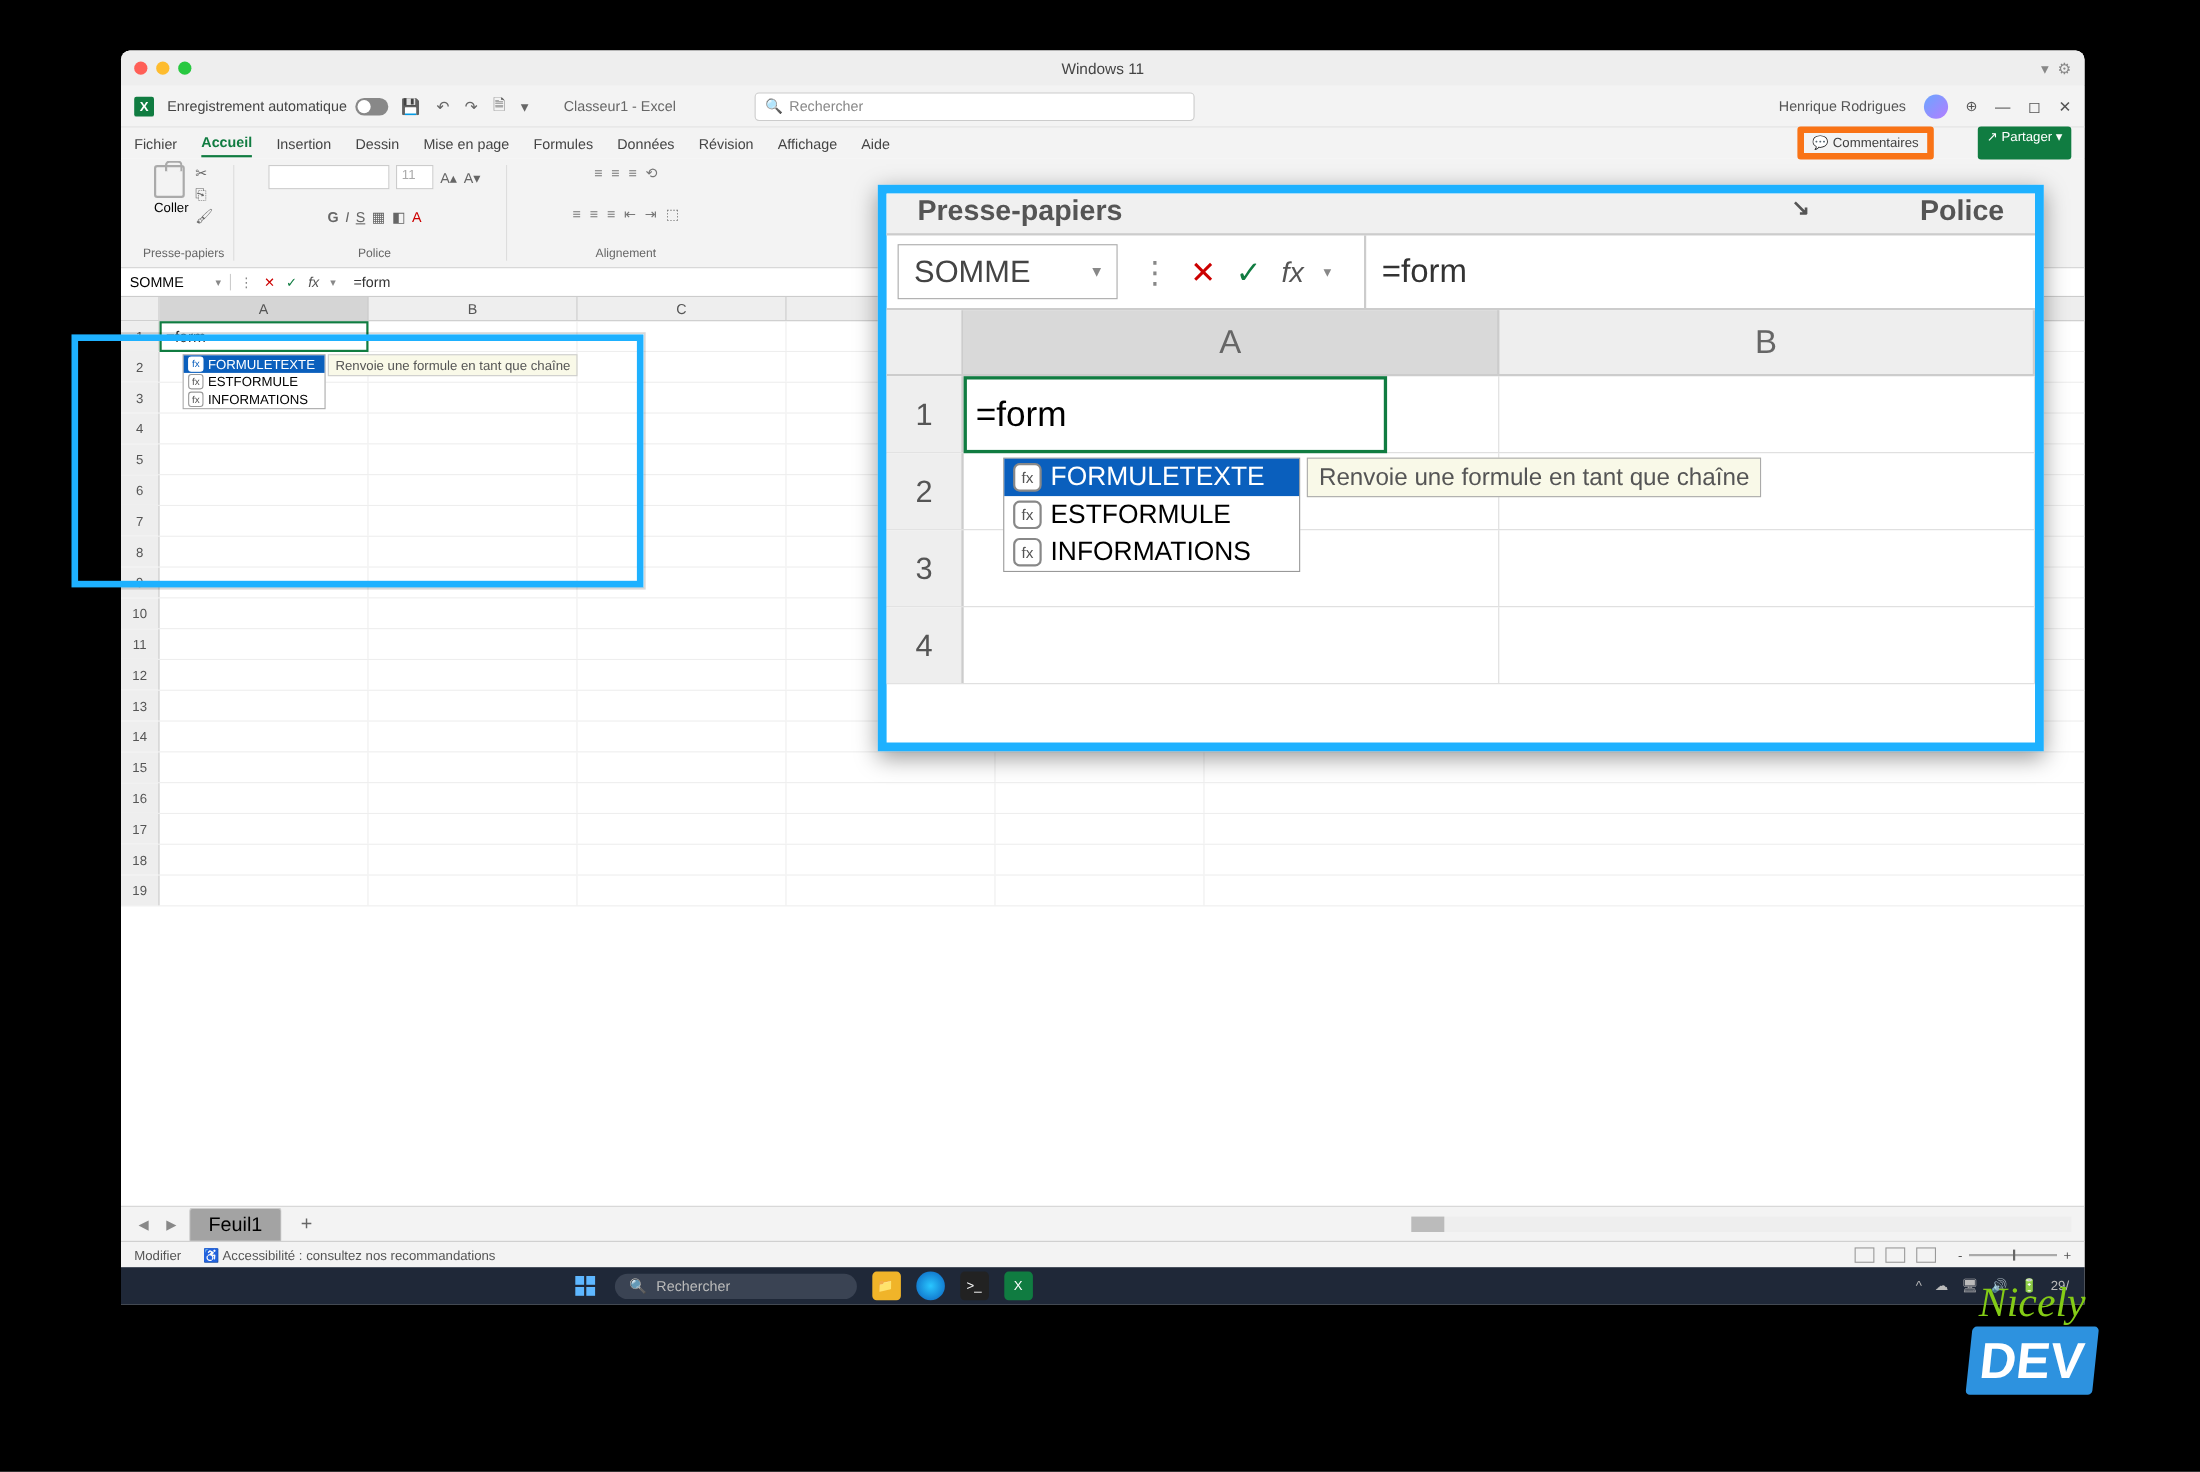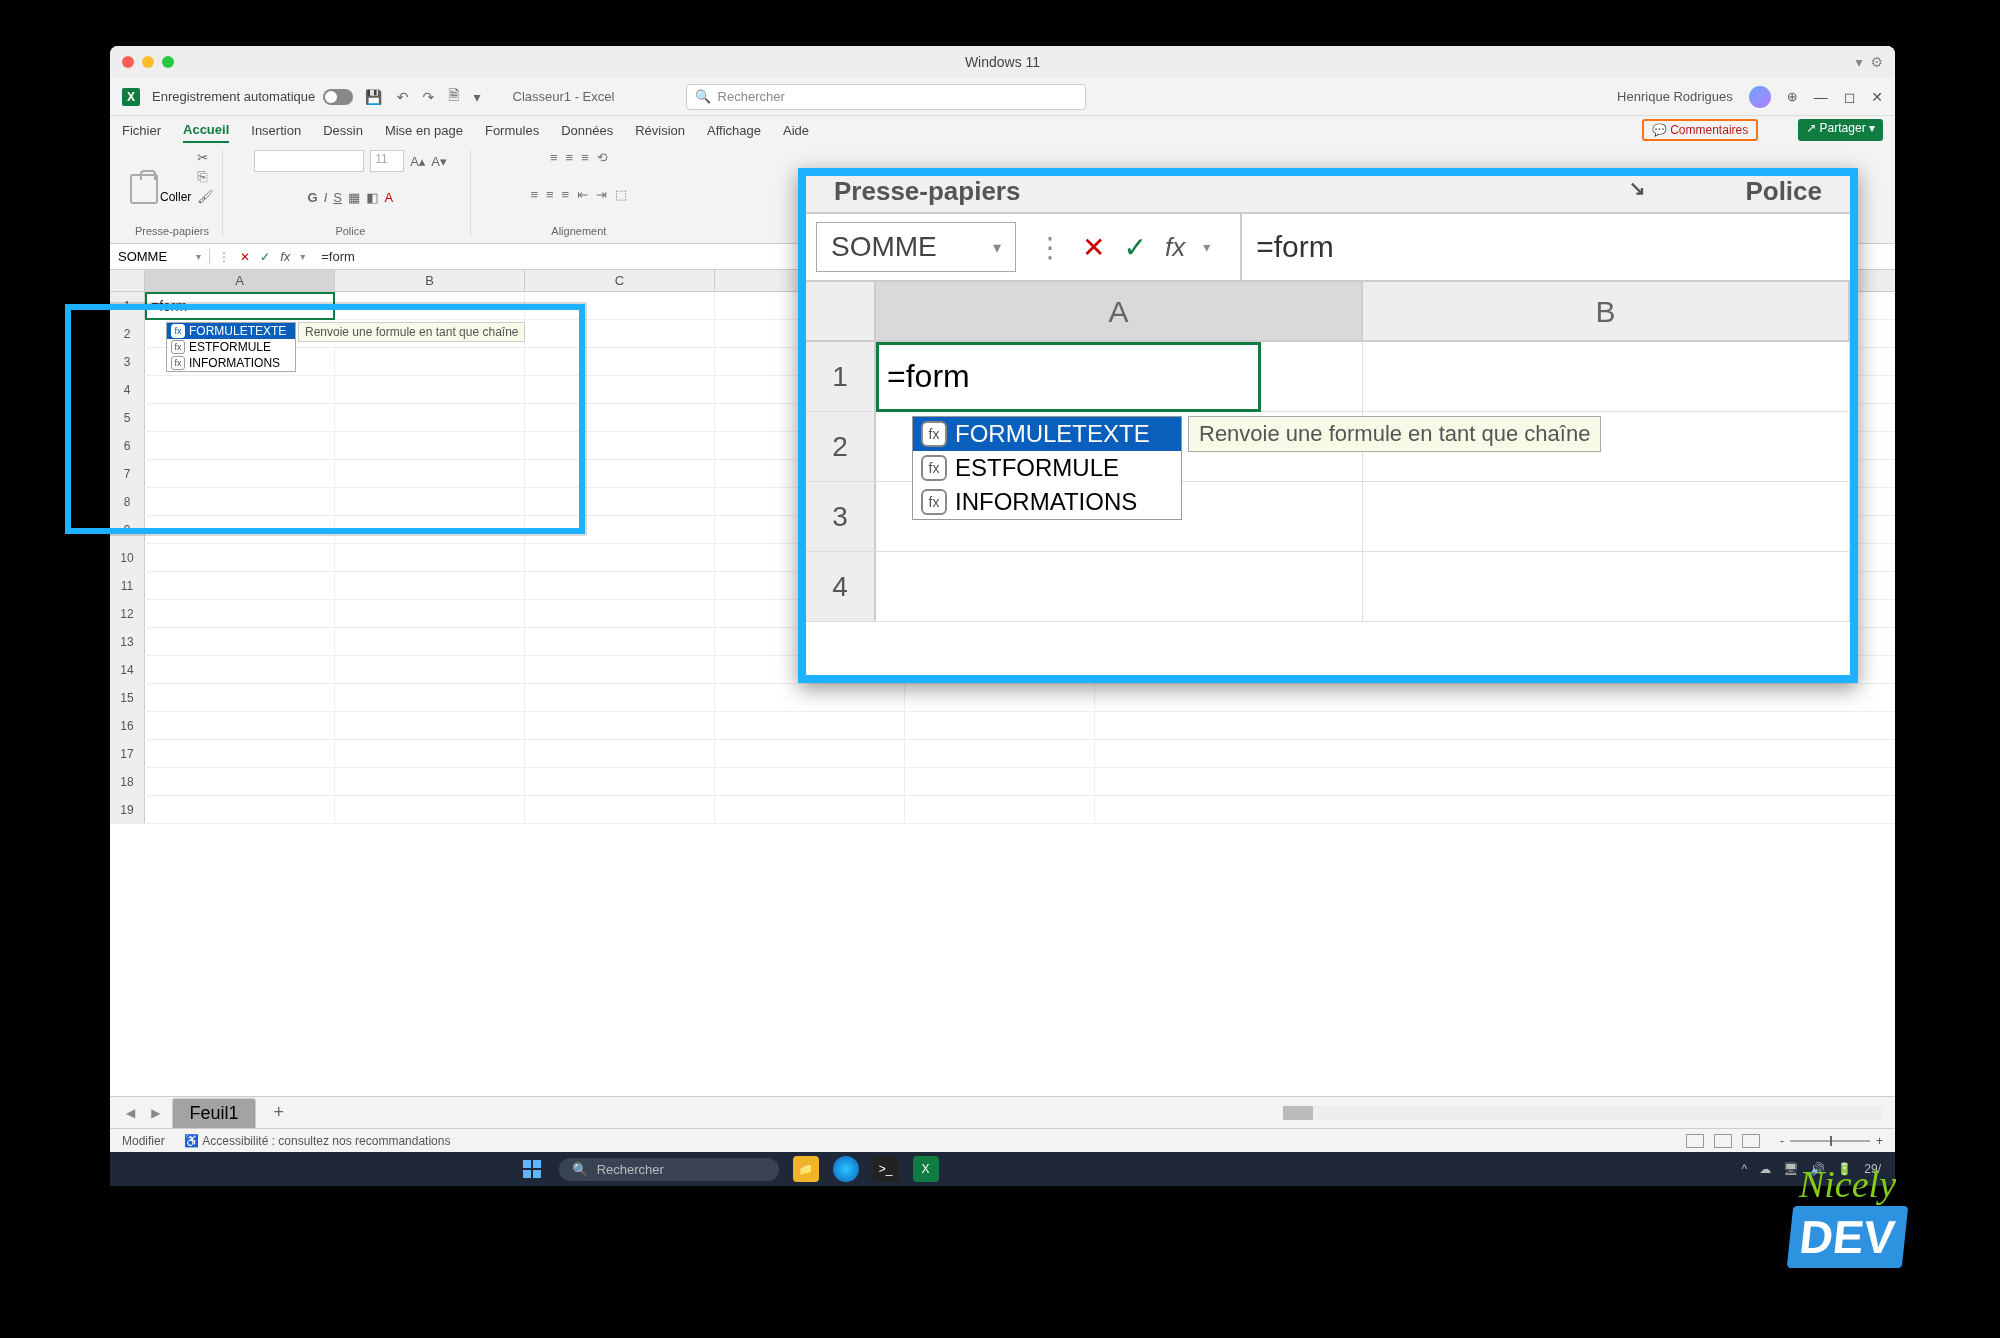--- a/index.html
+++ b/index.html
@@ -23,28 +23,28 @@
     .search { flex:1; max-width:400px; margin-left:60px; margin-right:auto; }
     .search-box { height:26px; border:1px solid #ccc; border-radius:4px; display:flex; align-items:center; padding:0 8px; gap:6px; color:#888; background:#fff; font-size:13px;}
     .right-top { display:flex; align-items:center; gap:16px; font-size:13px; color:#555;}
     .avatar { width:22px; height:22px; border-radius:50%; background:linear-gradient(135deg,#6aa6ff,#b47dff); }
     .winbtn { font-size:14px; color:#555; }
     
     .ribbon-tabs { height:28px; display:flex; align-items:center; padding:0 12px; gap:22px; background:#f3f3f3; font-size:13px; color:#444;}
     .tab { padding:4px 0; }
     .tab.active { color:#107c41; border-bottom:2px solid #107c41; font-weight:600;}
     .rt-right { margin-left:auto; display:flex; gap:8px; }
-    .pill { font-size:12px; border:2px solid #f97316; border-radius:3px; padding:2px 8px; color:#b91c1c;}
+    .pill { font-size:12px; border:6px solid #f97316; border-radius:3px; padding:2px 8px; color:#404040;}
     .pill.green{ background:#107c41; color:#fff; border:none;margin-left:32px;}
     
     .ribbon { height:100px; background:#f3f3f3; border-bottom:1px solid #ccc; display:flex; padding:6px 12px; gap:8px; overflow:hidden;}
     .rgrp { display:flex; flex-direction:column; align-items:center; justify-content:space-between; border-right:1px solid #ddd; padding:0 8px; }
     .rgrp:last-child{border-right:none;}
     .rgrp-label { font-size:11px; color:#666; margin-top:2px;}
-    .clip { display:flex; flex-direction:row; align-items:flex-end; gap:2px; }
+    .clip { display:flex; flex-direction:column; align-items:flex-start; gap:2px; }
     .clip-icon { width:28px; height:30px; border:2px solid #aaa; border-radius:3px; position:relative; }
     .clip-icon::before{content:"";position:absolute;top:-6px;left:8px;width:12px;height:8px;border:2px solid #aaa;border-bottom:none;border-radius:4px 4px 0 0;}
     .clip-side { display:flex; flex-direction:column; gap:4px; margin-left:6px;}
     .small-ic { font-size:13px; color:#666; }
     .font-row { display:flex; gap:6px; align-items:center; font-size:13px; color:#666;}
     .dd { border:1px solid #ccc; background:#fff; padding:1px 4px; min-width:110px; height:22px; color:#aaa; font-size:12px;}
     .dd.small{min-width:34px;}
     .align-row{display:flex;gap:8px;font-size:13px;color:#777;}
     
     .fbar { height:26px; display:flex; align-items:center; border-bottom:1px solid #ccc; background:#fff; }

